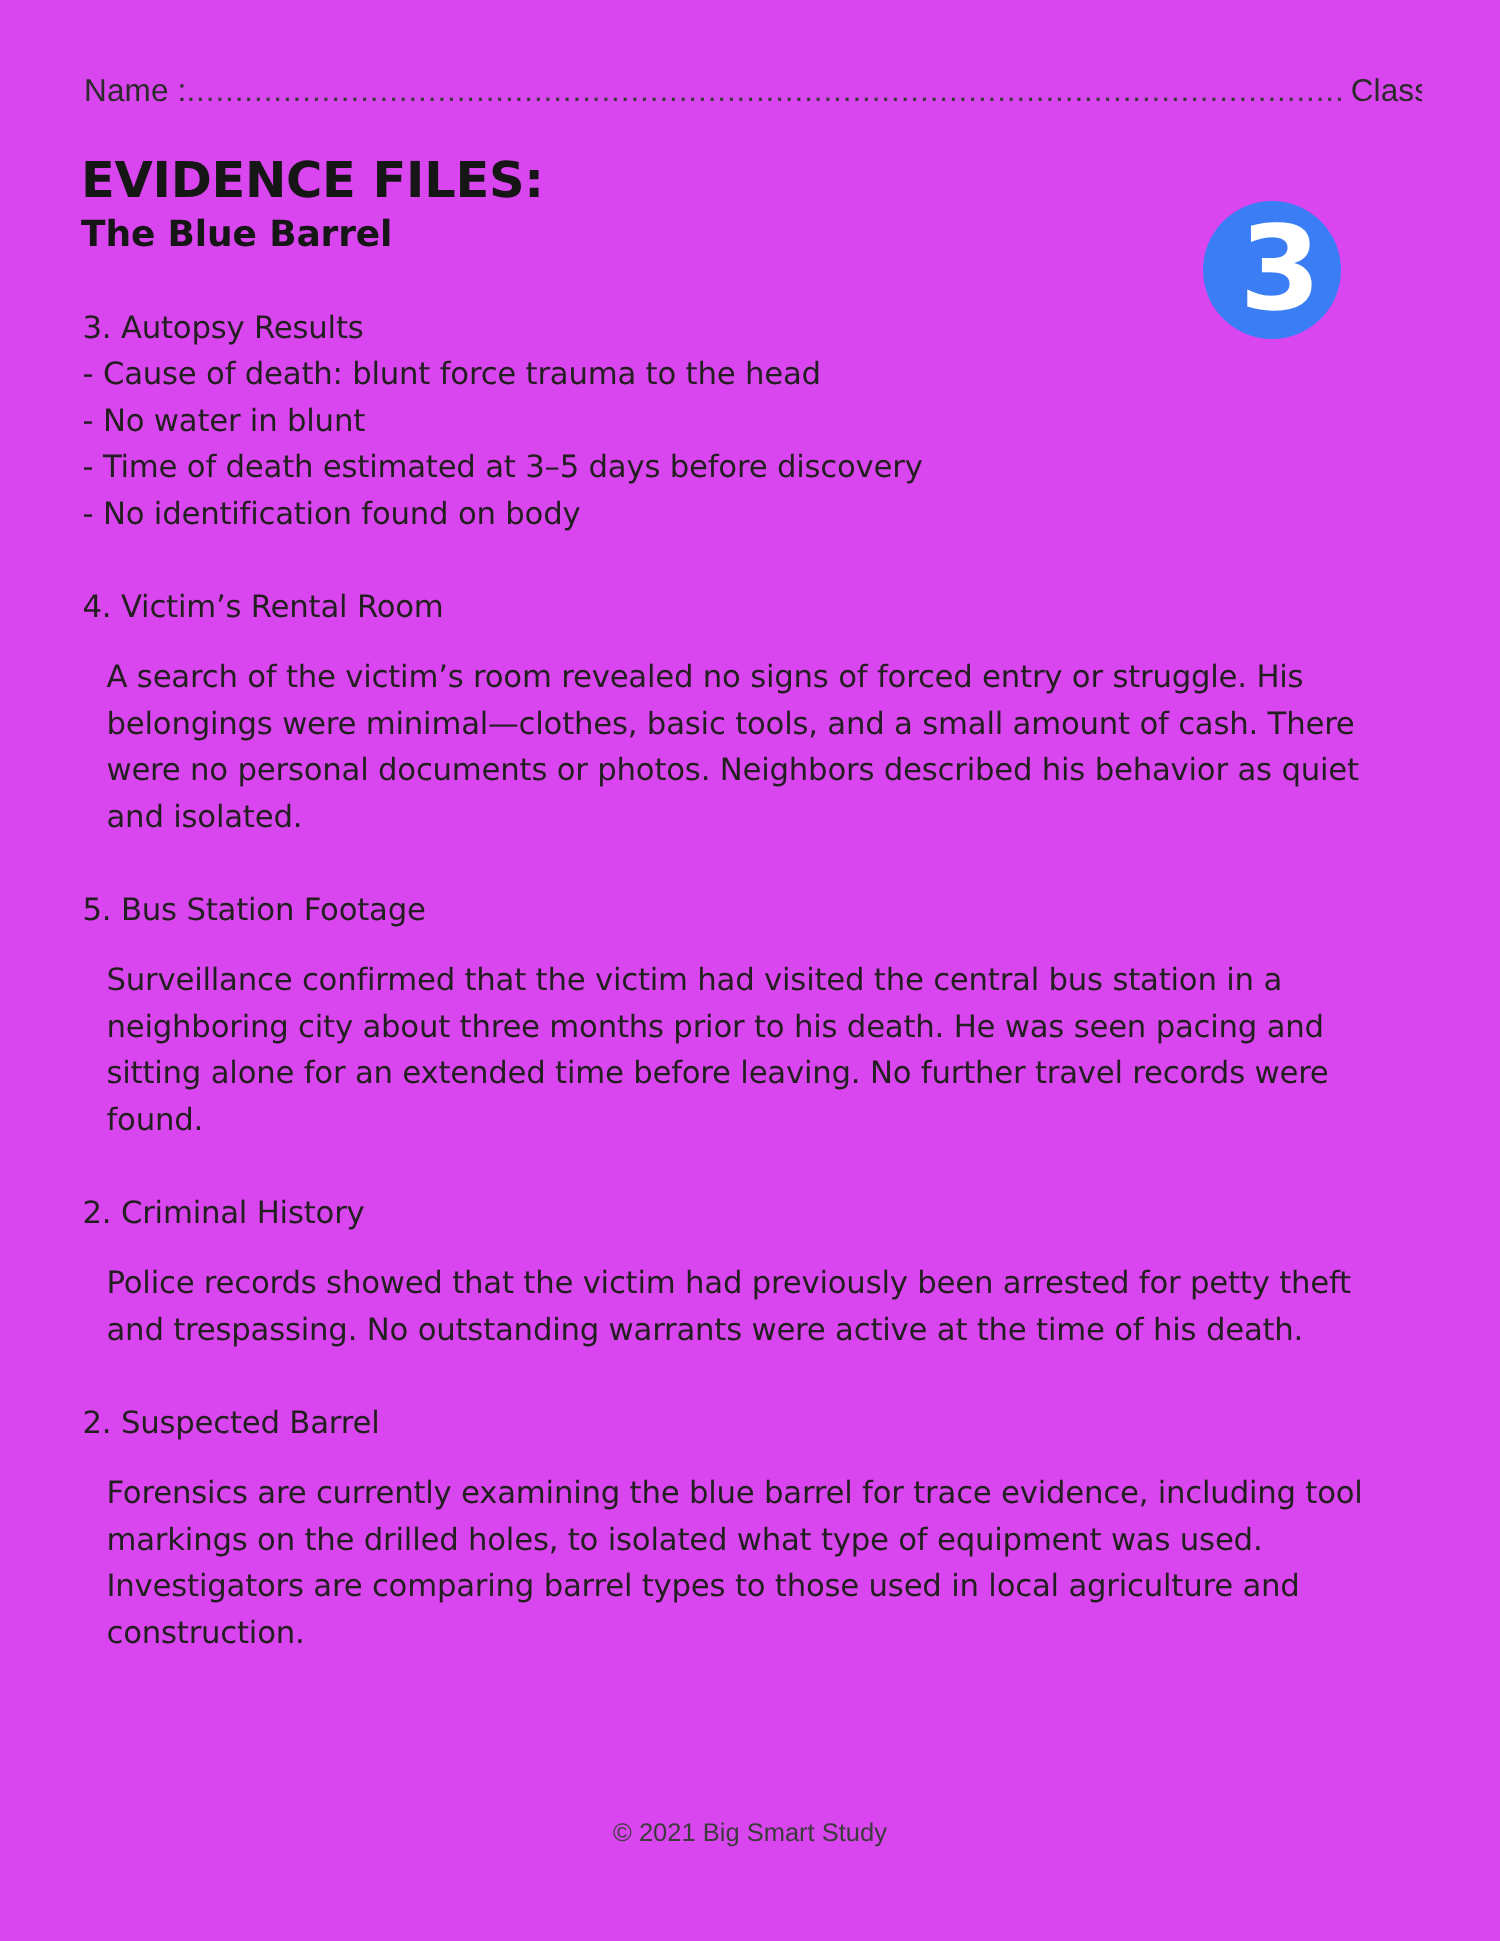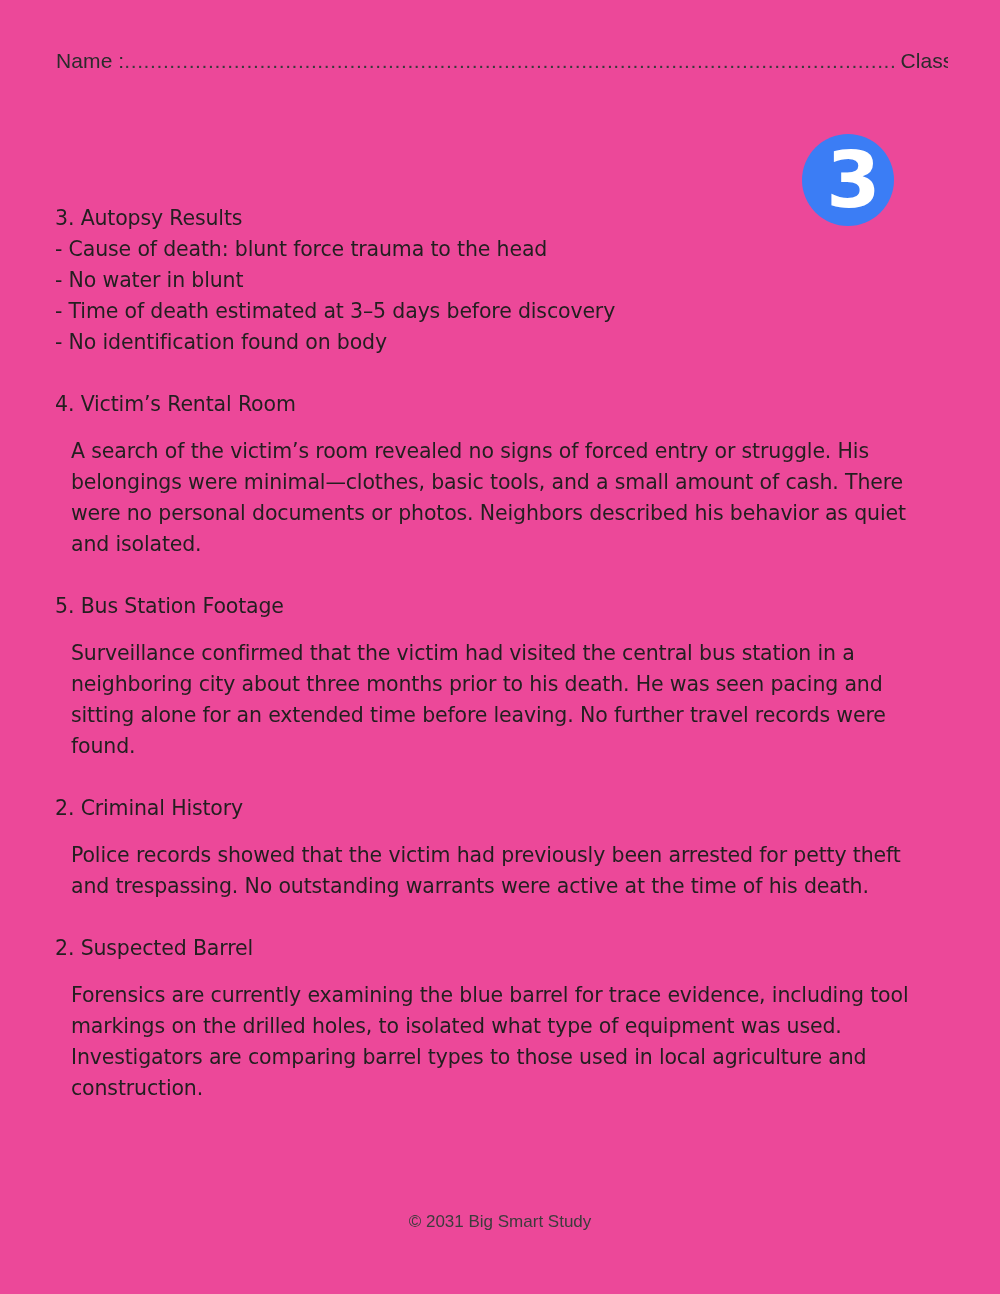--- a/index.html
+++ b/index.html
@@ -8,21 +8,21 @@
     background: #ffffff;
   }
   body {
     font-family: "DejaVu Sans", sans-serif;
     color: #231f20;
   }
   .page {
     position: relative;
     width: 1000px;
     height: 1294px;
-    background: #ec4899;
+    background: #d946ef;
     overflow: hidden;
     box-sizing: border-box;
   }
 
   
   .namebar {
     position: absolute;
     left: 56px;
     top: 49px;
     width: 892px;
@@ -162,20 +162,24 @@
       <span class="fl-label">Name :</span>
       <span class="fl-dots"></span>
     </span>
     <span class="seg-class">
       <span class="fl-label">Class:</span>
 
     </span>
 
   </div>
 
+  <div class="title-wrap">
+    <h1 class="title-main">EVIDENCE FILES:</h1>
+    <h2 class="title-sub">The Blue Barrel</h2>
+  </div>
 
   <div class="badge">
     <div class="badge-circle" style="background: rgb(59, 125, 245);"></div>
     <div class="badge-num">3</div>
   </div>
 
   <div class="content">
 
     <div class="section">
       <p class="line">3. Autopsy Results</p>
@@ -200,15 +204,15 @@
       <p class="para">Police records showed that the victim had previously been arrested for petty theft and trespassing. No outstanding warrants were active at the time of his death.</p>
     </div>
 
     <div class="section">
       <p class="line">2. Suspected Barrel</p>
       <p class="para">Forensics are currently examining the blue barrel for trace evidence, including tool markings on the drilled holes, to isolated what type of equipment was used. Investigators are comparing barrel types to those used in local agriculture and construction.</p>
     </div>
 
   </div>
 
-  <div class="footer">© 2031 Big Smart Study</div>
+  <div class="footer">© 2021 Big Smart Study</div>
 
 </div>
 
 </body></html>

